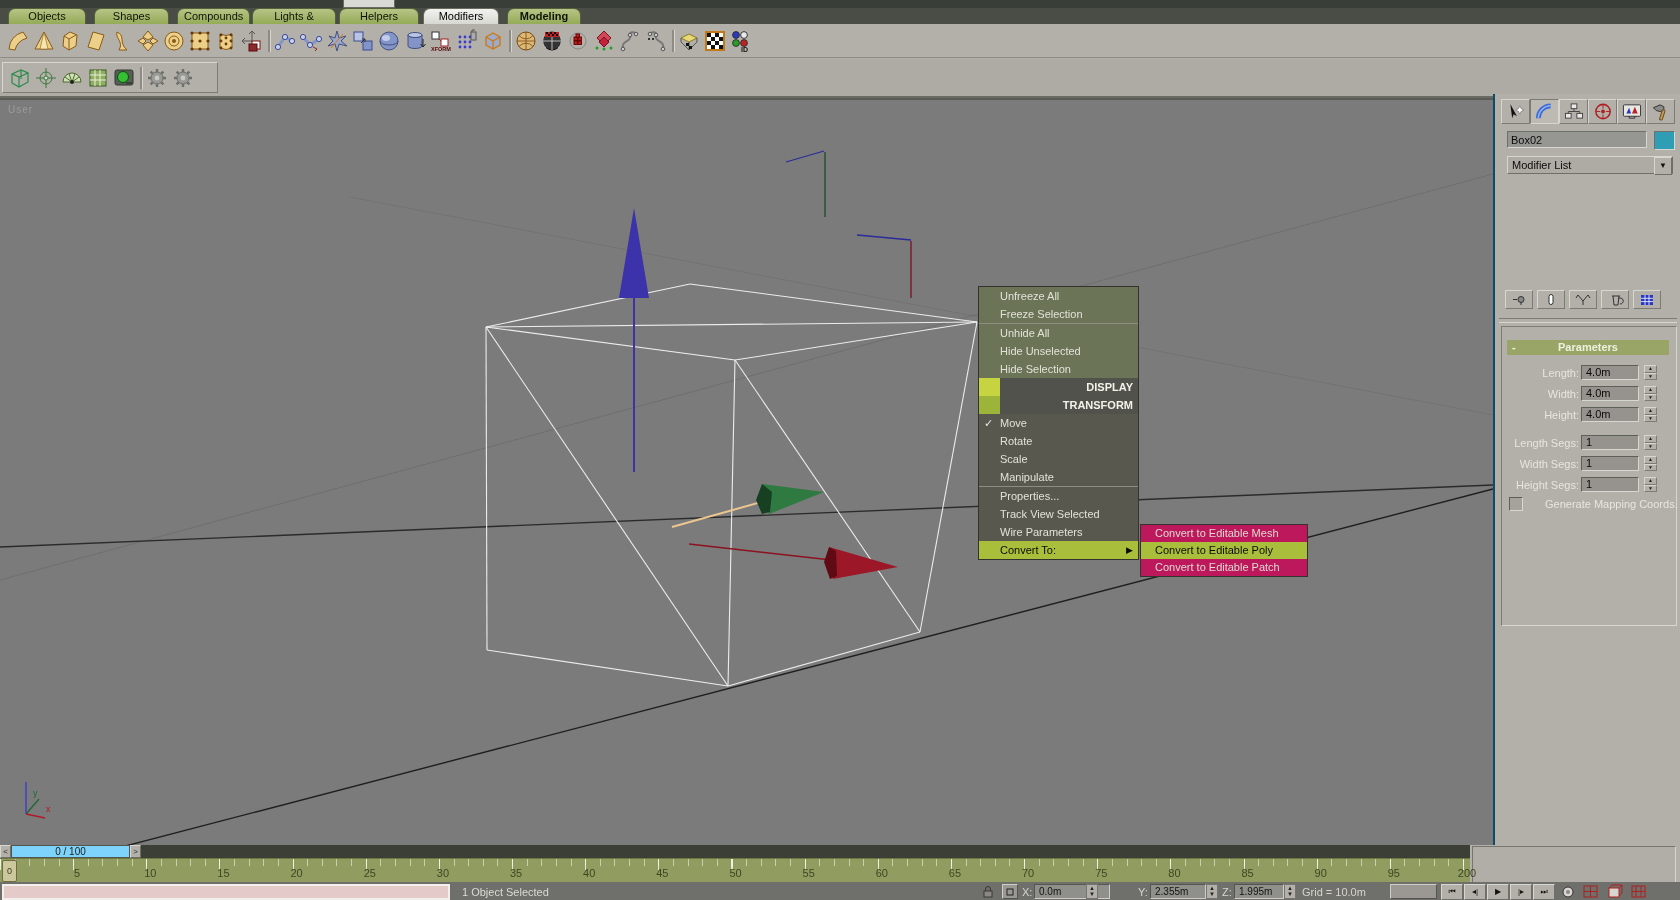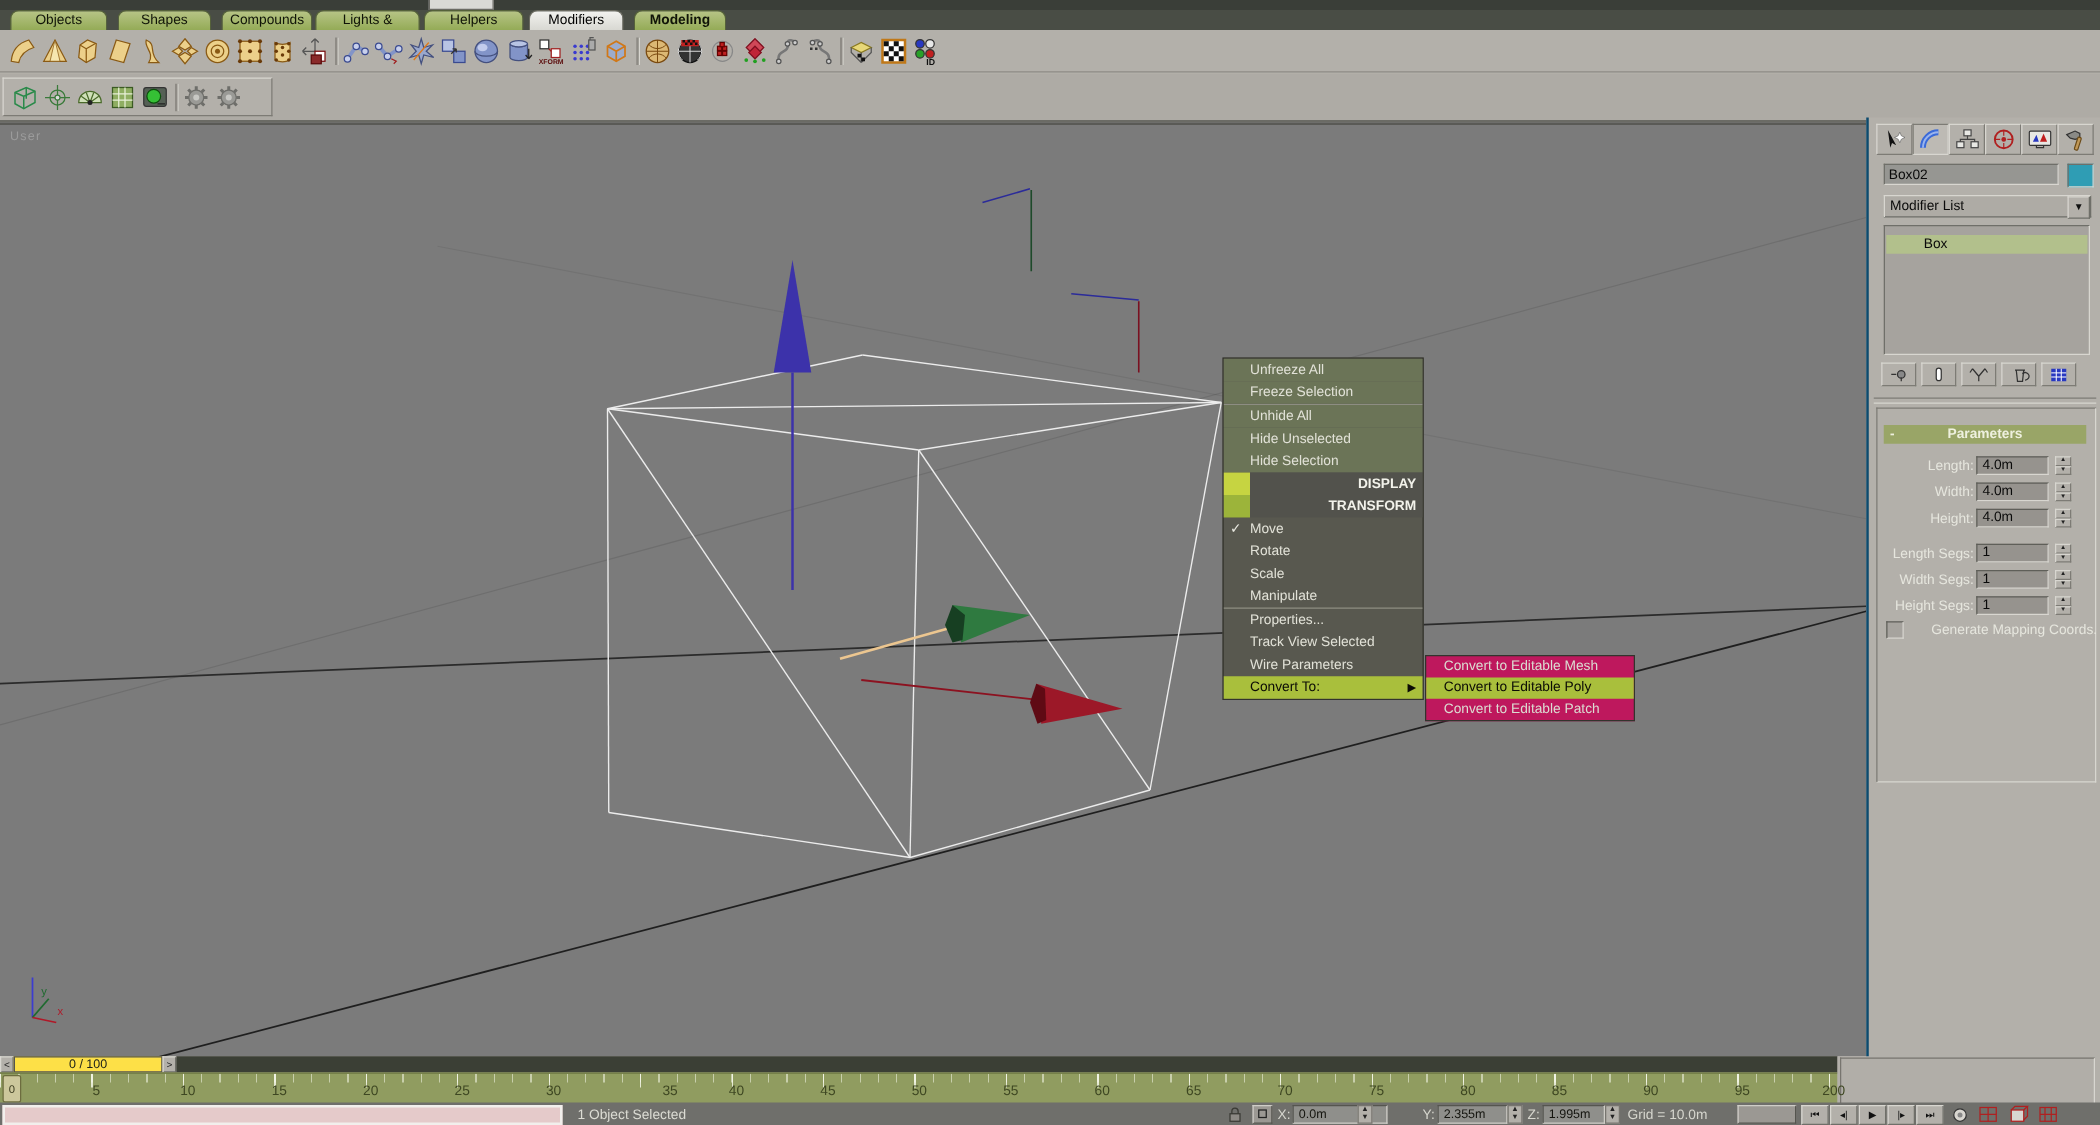--- a/index.html
+++ b/index.html
@@ -69,21 +69,21 @@
   .sp-row{position:absolute;left:0px;width:176px;height:16px;font-size:11px;}
   .sp-row .lbl{position:absolute;right:92px;top:2px;color:#e6e6de;text-align:right;white-space:nowrap;}
   .sp-row .fld{position:absolute;left:86px;top:0;width:58px;height:15px;background:#96938e;border:1px solid;border-color:#5f5f59 #d8d6d0 #d8d6d0 #5f5f59;color:#0a0a0a;line-height:13px;padding-left:4px;box-sizing:border-box;}
   .sp-row .spin{position:absolute;left:149px;top:0;width:13px;height:15px;display:flex;flex-direction:column;}
   .spin span{flex:1;background:#b3b0aa;border:1px solid;border-color:#d8d6d0 #7d7b75 #7d7b75 #d8d6d0;font-size:5px;line-height:5px;text-align:center;color:#222;cursor:pointer;}
   #gmc-row{position:absolute;left:14px;top:403px;height:14px;font-size:11px;color:#e6e6de;display:flex;align-items:center;gap:22px;}
   #gmc-box{width:12px;height:12px;background:#a6a39e;border:1px solid;border-color:#5f5f59 #d8d6d0 #d8d6d0 #5f5f59;cursor:pointer;}
   
   #trackbar{position:absolute;left:0;top:845px;width:1470px;height:13px;background:#3b3f35;}
   .tb-btn{position:absolute;top:0px;width:11px;height:13px;background:#b3b0aa;border:1px solid;border-color:#d8d6d0 #6f6f69 #6f6f69 #d8d6d0;box-sizing:border-box;font-size:8px;line-height:11px;text-align:center;color:#222;cursor:pointer;}
-  #tb-field{position:absolute;left:11px;top:0;width:119px;height:13px;background:#fde047;border:1px solid #55554f;box-sizing:border-box;font-size:10px;color:#20241a;text-align:center;line-height:11px;}
+  #tb-field{position:absolute;left:11px;top:0;width:119px;height:13px;background:#7dd3fc;border:1px solid #55554f;box-sizing:border-box;font-size:10px;color:#20241a;text-align:center;line-height:11px;}
   #ruler{position:absolute;left:0;top:858px;width:1470px;height:24px;background:#909c60;border-top:1px solid #6c7742;
     background-image:
       repeating-linear-gradient(90deg, rgba(250,252,240,.8) 0 1px, transparent 1px 73.15px),
       repeating-linear-gradient(90deg, rgba(245,248,232,.55) 0 1px, transparent 1px 14.63px);
     background-size:100% 11px,100% 7px;background-repeat:no-repeat;cursor:pointer;}
   .rn{position:absolute;top:9px;font-size:11px;color:#3e4722;transform:translateX(-50%);}
   #ruler-handle{position:absolute;left:2px;top:1px;width:15px;height:22px;background:#ccc79c;border:1px solid #6d6d3f;border-radius:2px;box-sizing:border-box;font-size:9px;color:#3c3c20;text-align:center;line-height:20px;cursor:grab;}
   #statusrow{position:absolute;left:0;top:882px;width:1680px;height:18px;background:#6f6f6b;z-index:5;}
   #listener{position:absolute;left:2px;top:2px;width:448px;height:16px;background:#e5caca;border:2px solid #f2efec;box-sizing:border-box;}
   #sel-text{position:absolute;left:462px;top:4px;font-size:11px;color:#dcdcd4;}
@@ -577,23 +577,20 @@
           <rect x="11" y="8" width="3" height="11" rx="1" fill="#c09858" stroke="#6a4a18" transform="rotate(18 12 13)"></rect>
         </svg>
       </div>
     </div>
   <div id="obj-name">Box02</div>
   <div id="obj-color" style="background: rgb(47, 157, 180);"></div>
   <div id="mod-list">
     <span>Modifier List</span>
     <span class="dd">▼</span>
   </div>
-  <div id="mod-stack">
-      <div class="stack-row sel">Box</div>
-    </div>
   <div id="stack-btns">
       <div class="stk-btn">
         <svg viewBox="0 0 18 13">
           <circle cx="11" cy="6.5" r="3" fill="#888" stroke="#333"></circle>
           <path d="M11 9 V12 M3 6.5 H7" stroke="#333"></path>
         </svg>
       </div>
       <div class="stk-btn">
         <svg viewBox="0 0 18 13">
           <rect x="7" y="1.5" width="4" height="10" rx="2" fill="#fff" stroke="#333"></rect>
@@ -738,21 +735,21 @@
       <line x1="11" y1="2" x2="11" y2="13" stroke="#b02020"></line>
     </svg>
 </div>
 <div id="ruler-numbers-host" style="position:absolute;left:0;top:858px;width:1470px;height:24px;pointer-events:none;z-index:6;">
     <span class="rn" style="left: 77.15px;">5</span>
     <span class="rn" style="left: 150.3px;">10</span>
     <span class="rn" style="left: 223.45px;">15</span>
     <span class="rn" style="left: 296.6px;">20</span>
     <span class="rn" style="left: 369.75px;">25</span>
     <span class="rn" style="left: 442.9px;">30</span>
-    <span class="rn" style="left: 516.05px; margin-left: 20px;">35</span>
+    <span class="rn" style="left: 516.05px;">35</span>
     <span class="rn" style="left: 589.2px;">40</span>
     <span class="rn" style="left: 662.35px;">45</span>
     <span class="rn" style="left: 735.5px;">50</span>
     <span class="rn" style="left: 808.65px;">55</span>
     <span class="rn" style="left: 881.8px;">60</span>
     <span class="rn" style="left: 954.95px;">65</span>
     <span class="rn" style="left: 1028.1px;">70</span>
     <span class="rn" style="left: 1101.25px;">75</span>
     <span class="rn" style="left: 1174.4px;">80</span>
     <span class="rn" style="left: 1247.55px;">85</span>

